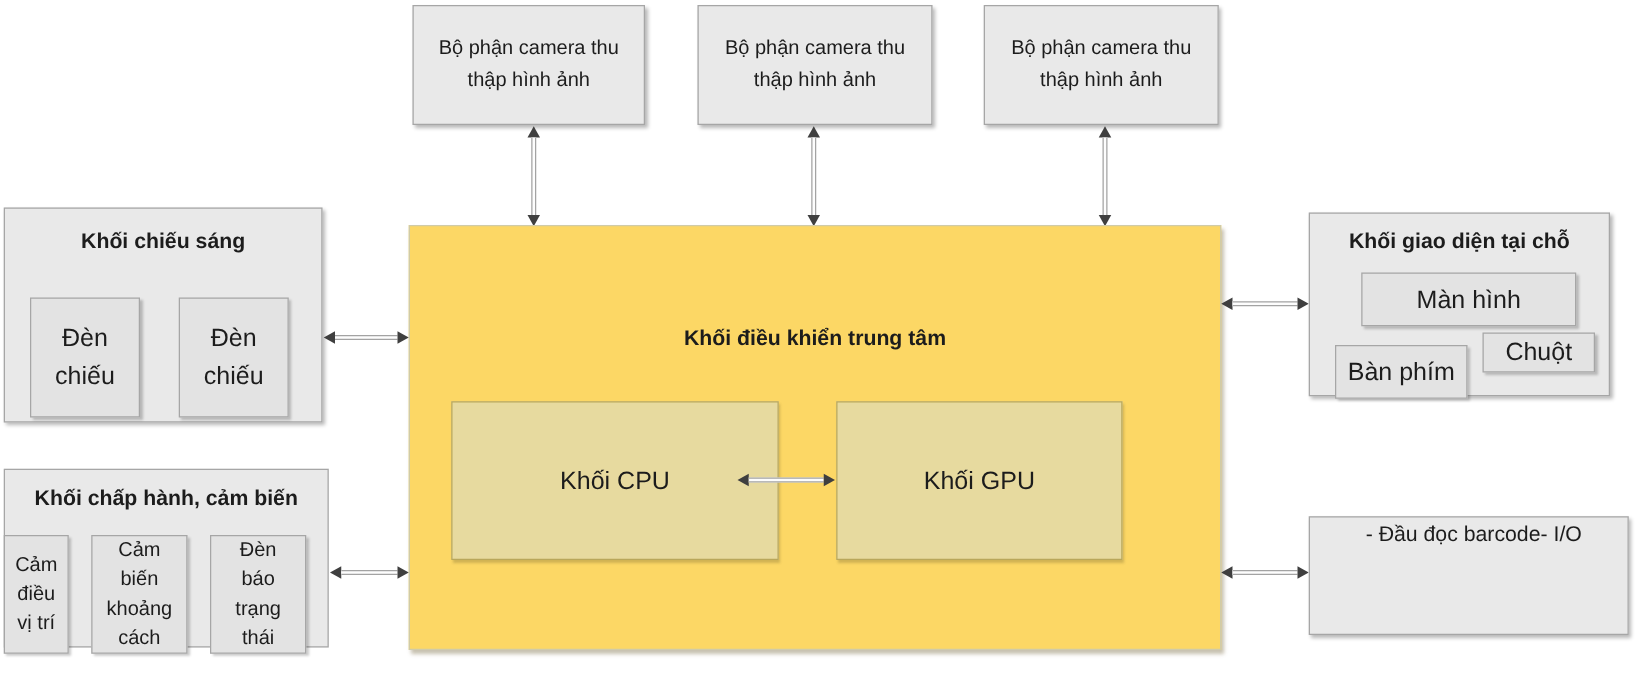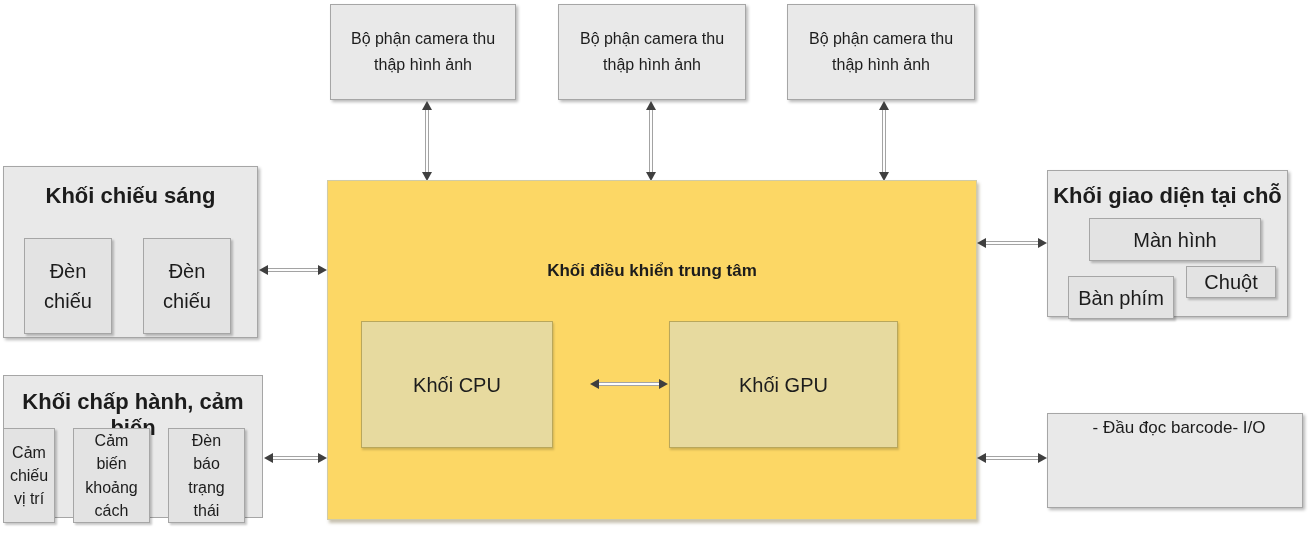--- a/index.html
+++ b/index.html
@@ -13,21 +13,21 @@
     box-shadow:2px 2px 3px rgba(0,0,0,0.28);
   }
   .inner{
     background:#e3e3e3;border:1px solid #a6a6a6;
     box-shadow:2px 2px 2px rgba(0,0,0,0.22);
   }
   .center-text{display:flex;align-items:center;justify-content:center;text-align:center;}
   .camera{font-size:16px;line-height:1.6;padding:0 14px;}
   .block-title{
     position:absolute;left:0;right:0;text-align:center;
-    font-weight:bold;font-size:22px;
+    font-weight:bold;font-size:17px;
   }
   .label{font-size:20px;line-height:1.5;}
   .small-label{font-size:16px;line-height:1.44;}
   .central{
     background:#fcd765;border:1px solid #d0cba8;
     box-shadow:2px 3px 3px rgba(95,78,30,0.35);
     padding-left:12px;
   }
   .tan{
     background:#e7da9f;border:1px solid #b9a75b;
@@ -95,32 +95,32 @@
     </div>
     <div class="box inner center-text label" style="left:139px;top:71px;width:88px;height:96px">
       <span>Đèn chiếu</span>
     </div>
   </div>
 
   <div class="box gray" style="left:3px;top:375px;width:260px;height:143px;box-shadow:none">
     <div class="block-title" style="top:13px">Khối chấp hành, cảm biến</div>
   </div>
   <div class="box inner center-text small-label" style="left:3px;top:428px;width:52px;height:95px;padding:0 2px">
-    <span>Cảm chiếu vị trí</span>
+    <span>Cảm điều vị trí</span>
   </div>
   <div class="box inner center-text small-label" style="left:73px;top:428px;width:77px;height:95px;padding:0 9px">
     <span>Cảm biến khoảng cách</span>
   </div>
   <div class="box inner center-text small-label" style="left:168px;top:428px;width:77px;height:95px;padding:0 9px">
     <span>Đèn báo trạng thái</span>
   </div>
 
   <div class="box central" style="left:327px;top:180px;width:650px;height:340px">
     <div class="central-title">Khối điều khiển trung tâm</div>
-    <div class="box tan center-text label" style="left:33px;top:140px;width:192px;height:127px">
+    <div class="box tan center-text label" style="left:33px;top:140px;width:262px;height:127px">
       <span>Khối CPU</span>
     </div>
     <div class="box tan center-text label" style="left:341px;top:140px;width:229px;height:127px">
       <span>Khối GPU</span>
     </div>
     <div class="harrow" style="left:262px;top:198px;width:78px">
       <span class="head-left"></span>
       <span class="shaft"></span>
       <span class="head-right"></span>
     </div>

